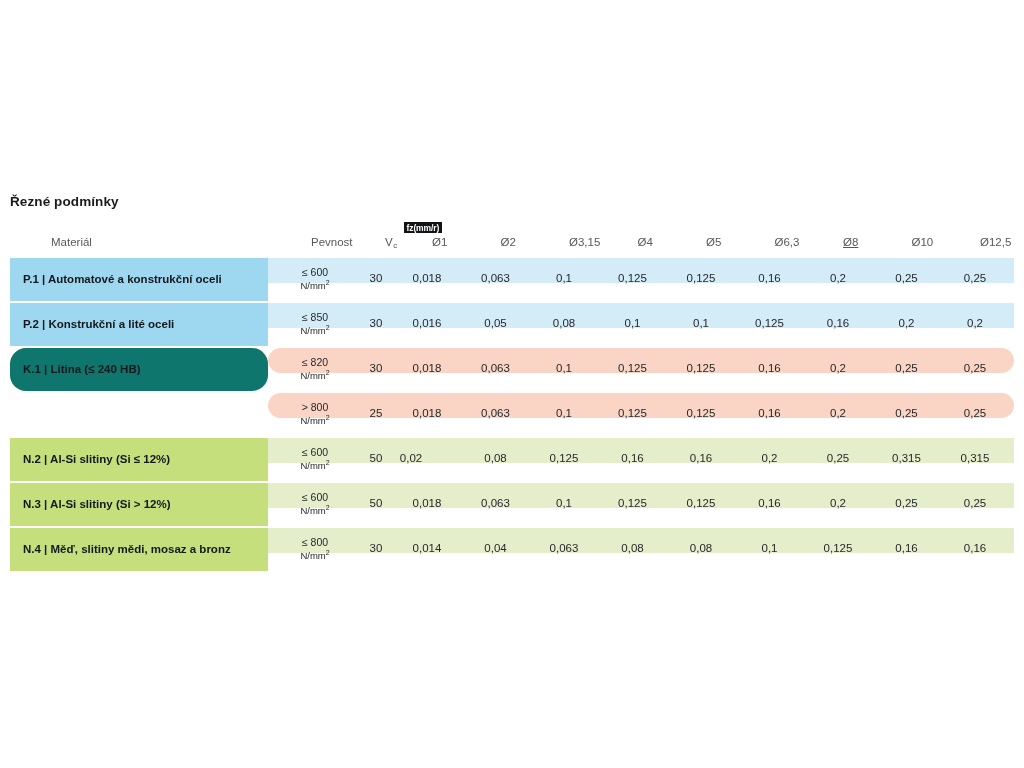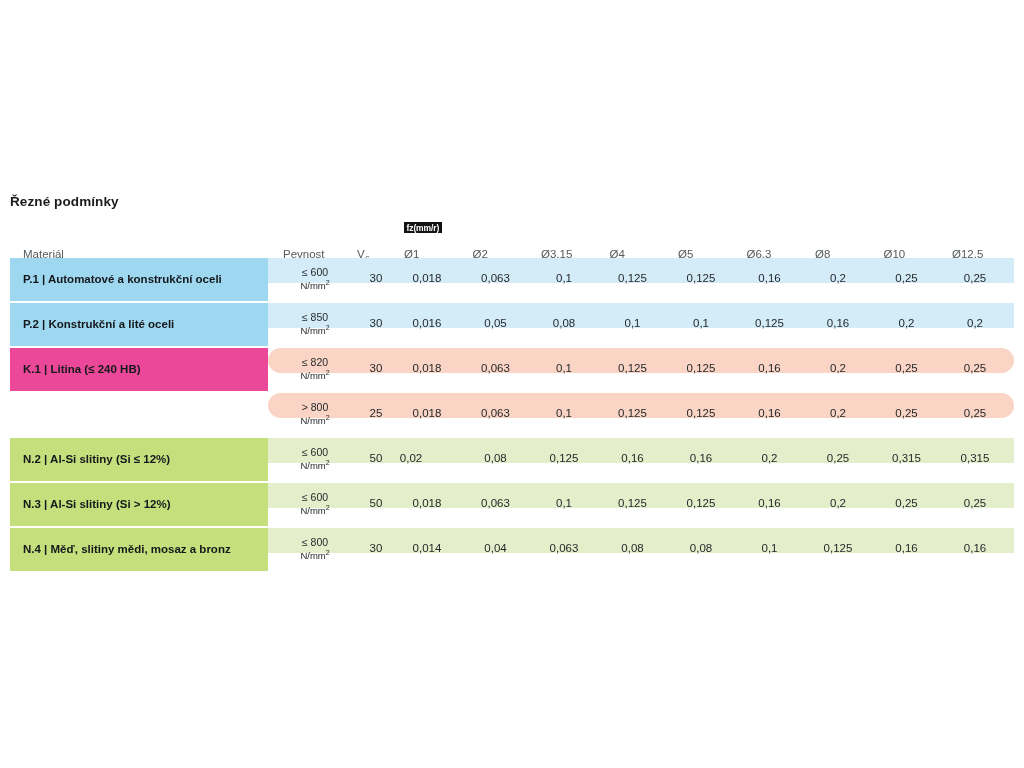--- a/index.html
+++ b/index.html
@@ -42,25 +42,26 @@
   }
 
   
   .thead {
     position: relative;
     height: 30px;
     background: #ffffff;
   }
   .th {
     position: absolute;
-    top: 20px;
+    top: 8px;
     font-size: 11.5px;
     color: #55595c;
     white-space: nowrap;
     font-weight: normal;
+    margin-left: 28px;
   }
   .th-material { left: 13px; }
   .th-pevnost  { left: 273px; }
   .th-vc       { left: 347px; }
   .th-vc sub {
     font-size: 8px;
     vertical-align: baseline;
     position: relative;
     top: 2px;
     left: 0.5px;
@@ -145,21 +146,21 @@
     top: 14px;
     width: 64px;
     text-align: center;
     font-size: 11.5px;
     color: #26292b;
   }
 
   
   .theme-blue   .row-label { background: #9ed7f0; }
   .theme-blue   .row-rest  { background: #d4ecf8; }
-  .theme-orange .row-label { background: #ec4899; }
+  .theme-orange .row-label { background: #0f766e; border-radius: 16px; }
   .theme-orange .row-rest  { background: #fad5c5; border-radius: 17px; }
   .theme-green  .row-label { background: #c4df7c; }
   .theme-green  .row-rest  { background: #e4eecb; }
 </style>
 </head>
 <body>
 
 <div id="page">
 
   <div class="section-title">Řezné podmínky</div>

